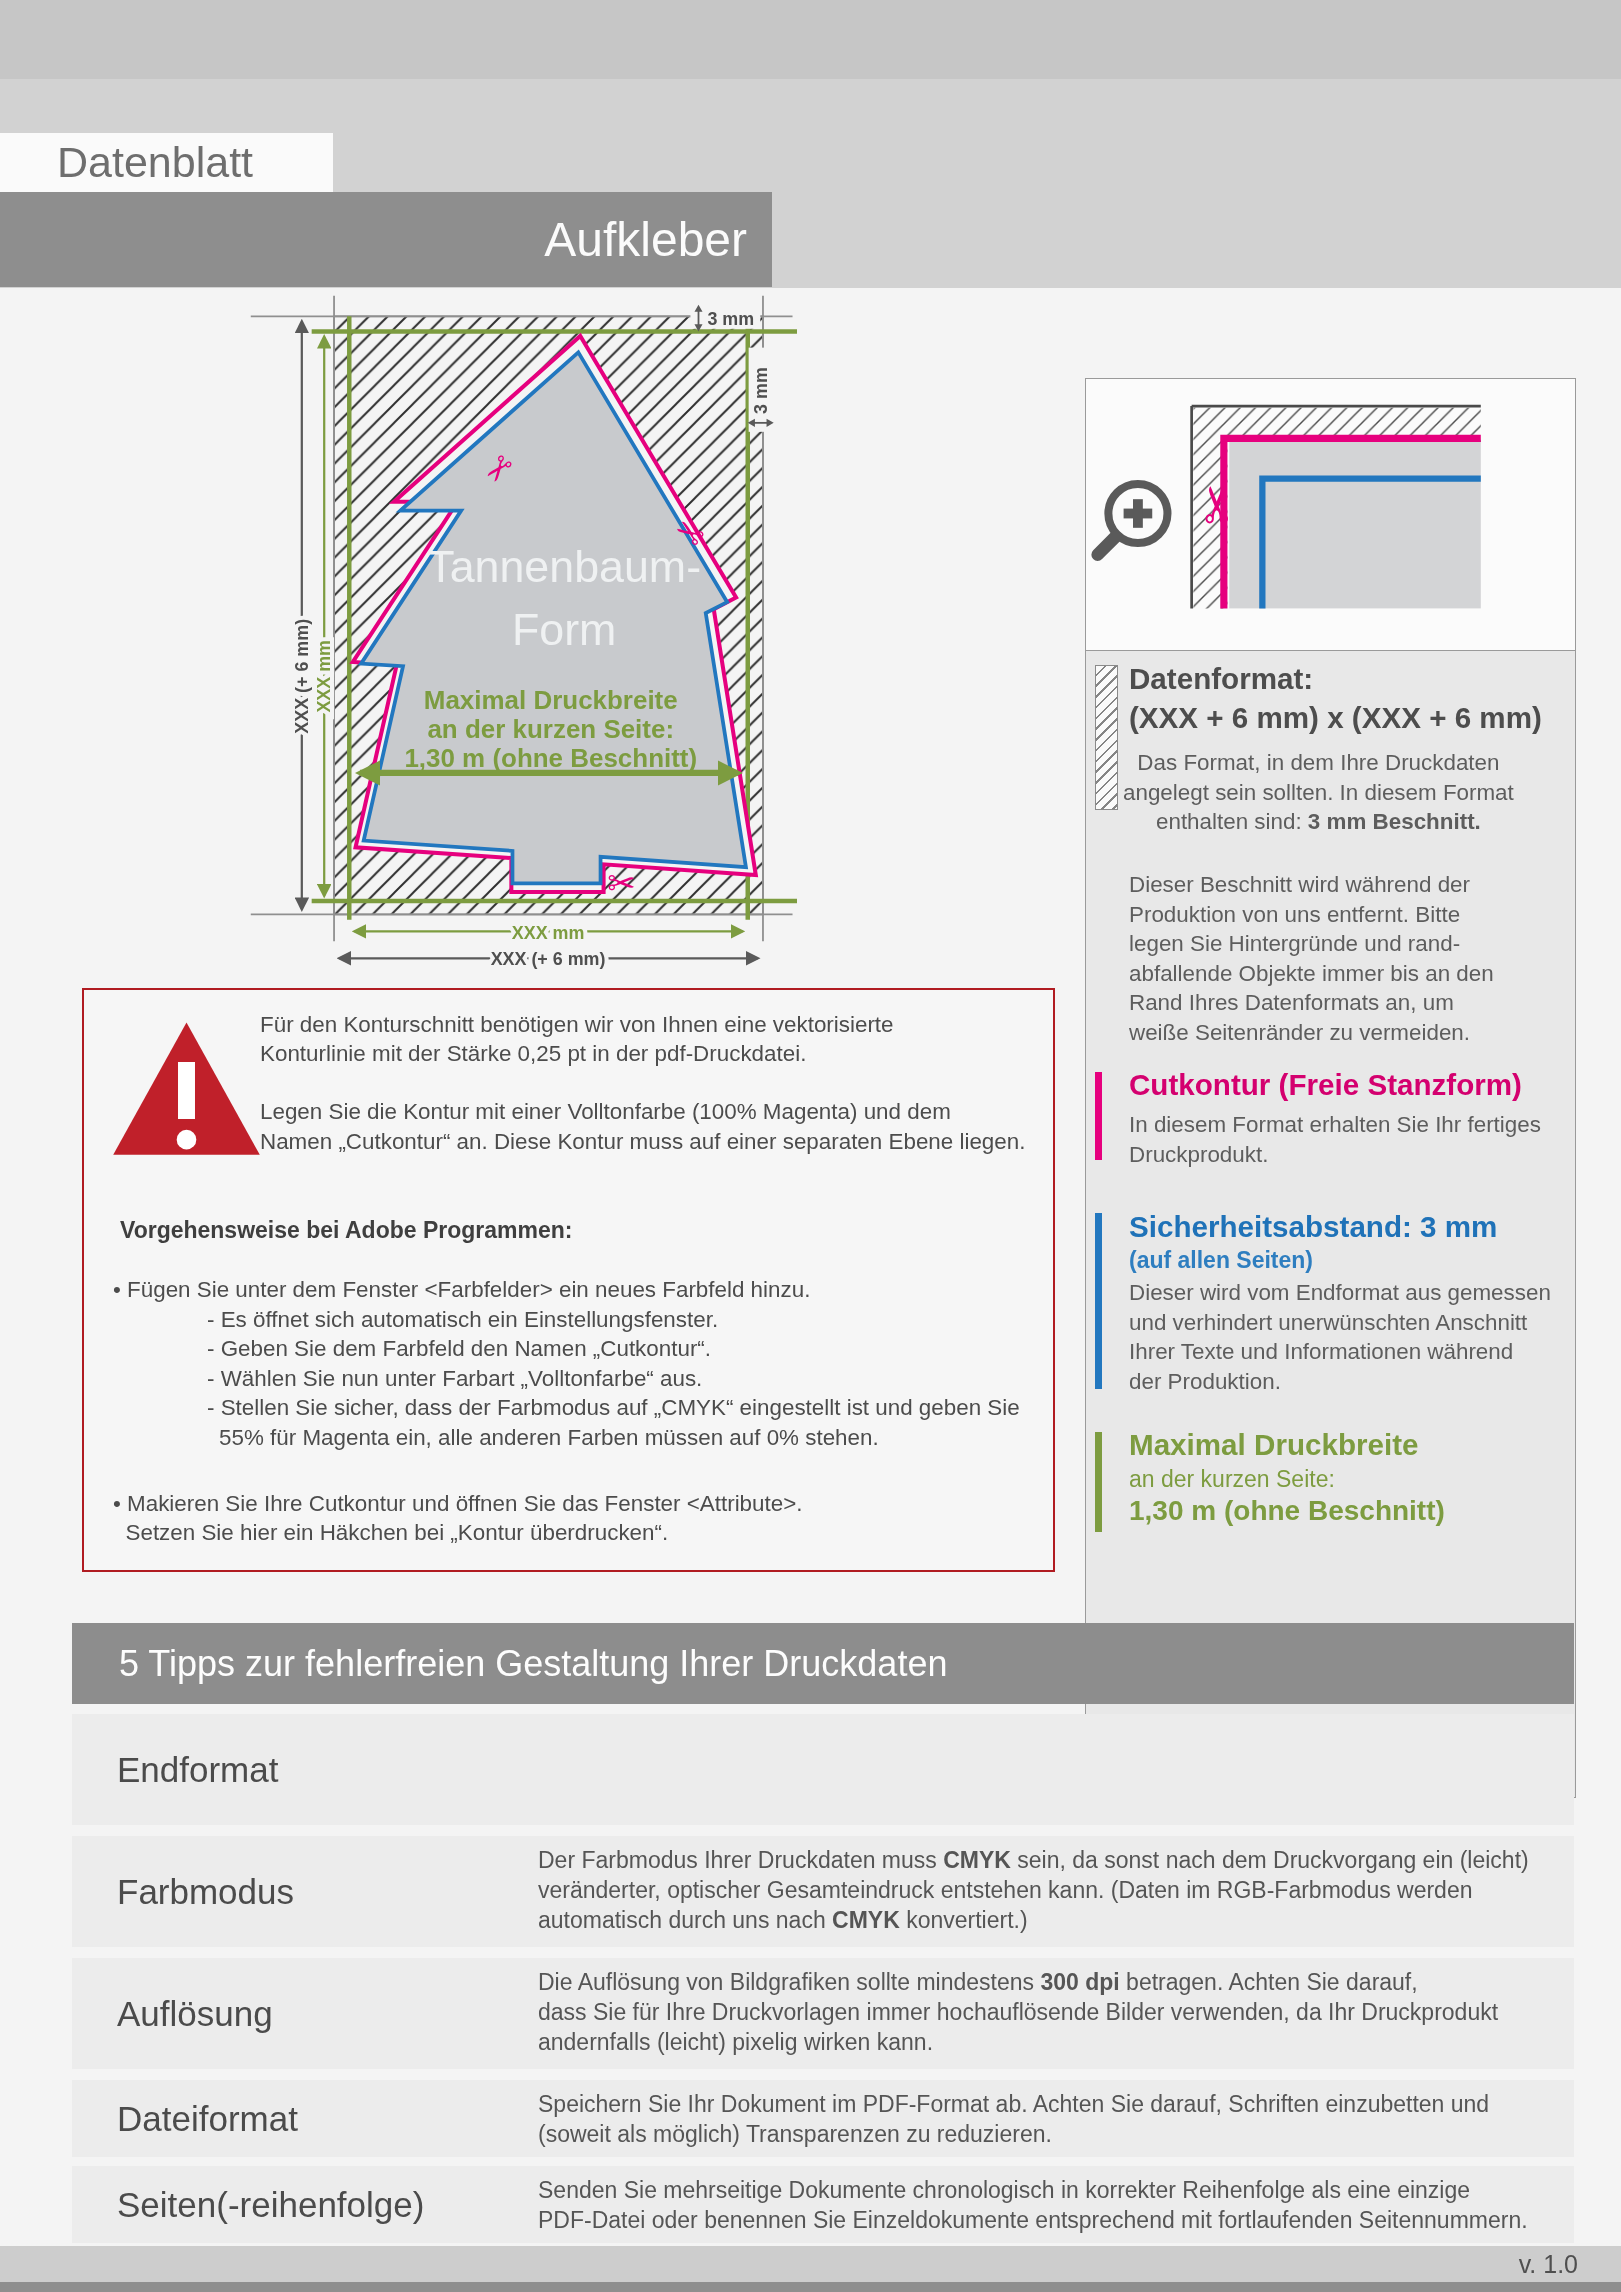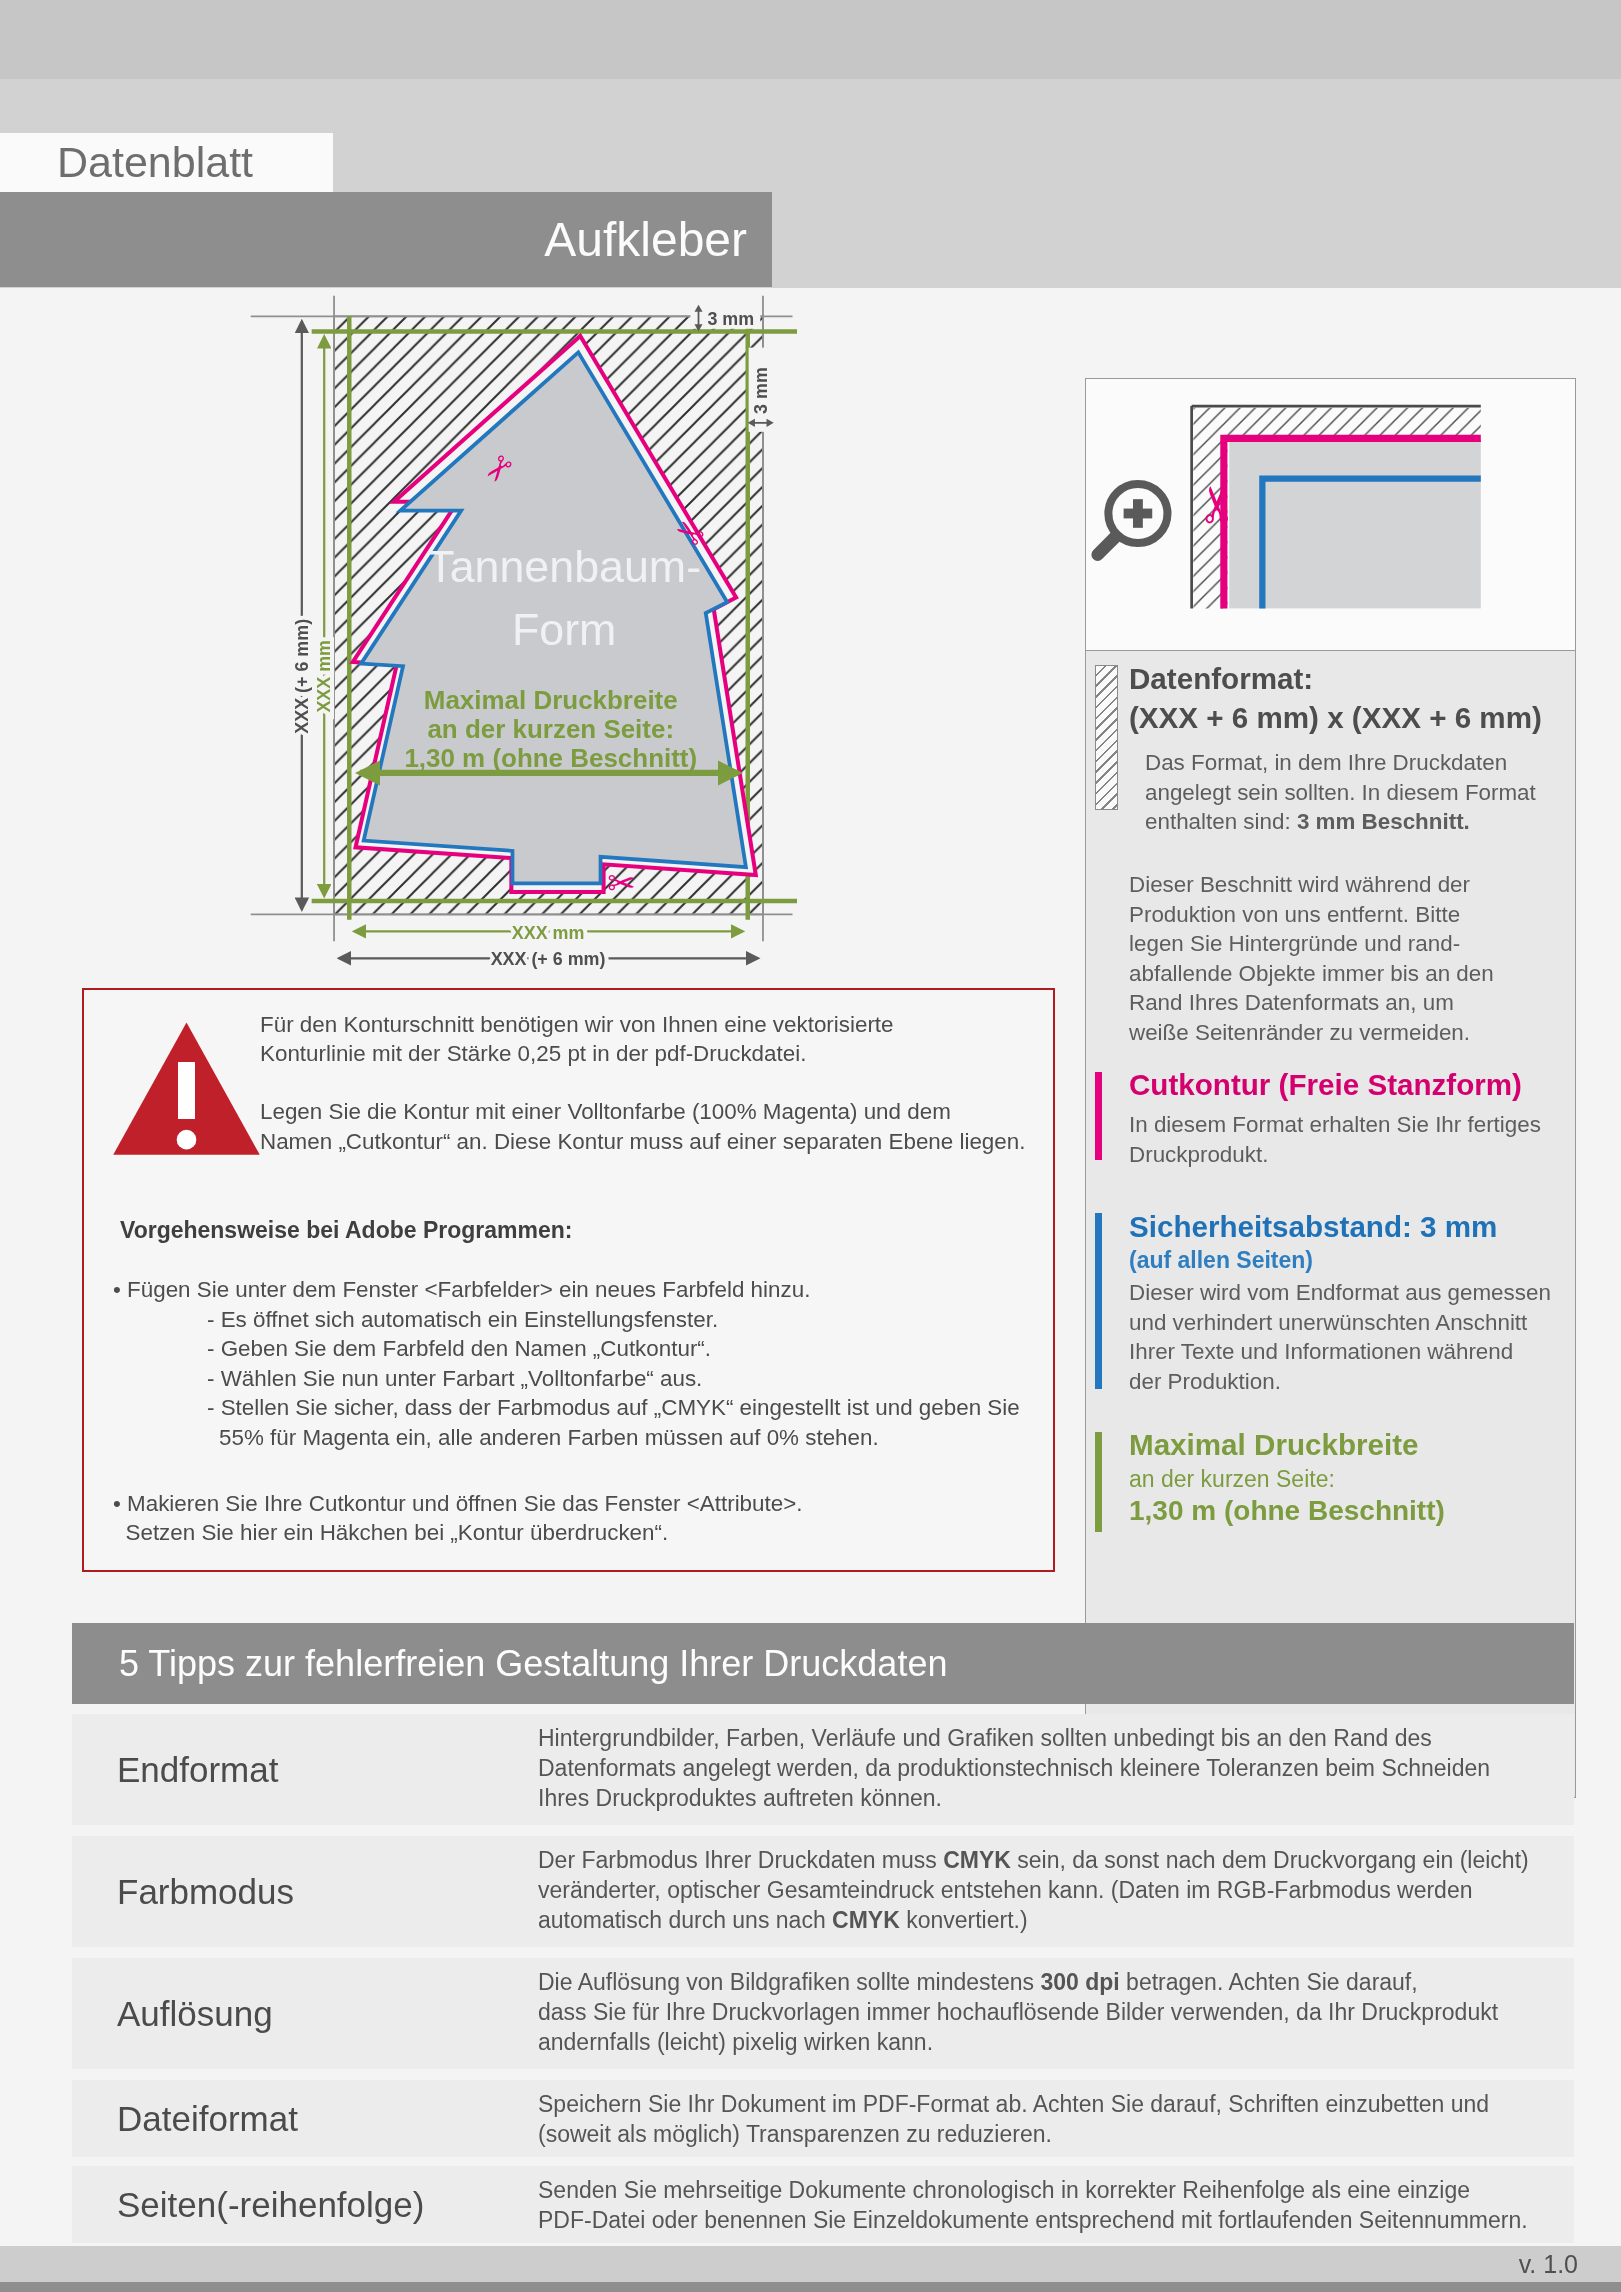--- a/index.html
+++ b/index.html
@@ -155,21 +155,21 @@
       <path d="M118,30 H441 M118,30 V256" fill="none" stroke="#4a4a4a" stroke-width="3"></path>
       <text x="154" y="152" text-anchor="middle" font-size="56" fill="#e6007e" transform="rotate(-90 154 140)">✂</text>
     </g>
   </svg>
 </div>
 
 <div class="abs panel-gray">
   <div class="abs icon-hatch" style="left:9px;top:14.3px;"></div>
   <div class="abs p-h" style="left:43px;top:10.7px;">Datenformat:</div>
   <div class="abs p-h" style="left:43px;top:50px;text-align:center;">(XXX + 6 mm) x (XXX + 6 mm)</div>
-  <div class="abs p-body" style="left:59px;top:97px;">
+  <div class="abs p-body" style="left:37px;top:97px;text-align:center;">
       <div class="ln">Das Format, in dem Ihre Druckdaten</div>
       <div class="ln">angelegt sein sollten. In diesem Format</div>
       <div class="ln"><span>enthalten sind: </span><span class="b">3 mm Beschnitt.</span></div>
     </div>
   <div class="abs p-body" style="left:43px;top:219px;">
       <div class="ln">Dieser Beschnitt wird während der</div>
       <div class="ln">Produktion von uns entfernt. Bitte</div>
       <div class="ln">legen Sie Hintergründe und rand-</div>
       <div class="ln">abfallende Objekte immer bis an den</div>
       <div class="ln">Rand Ihres Datenformats an, um</div>
@@ -223,25 +223,20 @@
       <div class="ln i2">55% für Magenta ein, alle anderen Farben müssen auf 0% stehen.</div>
       <div class="ln i0 gap">• Makieren Sie Ihre Cutkontur und öffnen Sie das Fenster &lt;Attribute&gt;.</div>
       <div class="ln i3">Setzen Sie hier ein Häkchen bei „Kontur überdrucken“.</div>
     </div>
 </div>
 
 <div class="abs tips-header">5 Tipps zur fehlerfreien Gestaltung Ihrer Druckdaten</div>
 
 <div class="abs tip-row" style="top:1714px;height:111px;">
   <div class="tip-label" style="line-height:111px;">Endformat</div>
-  <div class="tip-body">
-      <div class="ln">Hintergrundbilder, Farben, Verläufe und Grafiken sollten unbedingt bis an den Rand des</div>
-      <div class="ln">Datenformats angelegt werden, da produktionstechnisch kleinere Toleranzen beim Schneiden</div>
-      <div class="ln">Ihres Druckproduktes auftreten können.</div>
-    </div>
 </div>
 <div class="abs tip-row" style="top:1836px;height:111px;">
   <div class="tip-label" style="line-height:111px;">Farbmodus</div>
   <div class="tip-body">
       <div class="ln"><span>Der Farbmodus Ihrer Druckdaten muss </span><span class="b">CMYK</span><span> sein, da sonst nach dem Druckvorgang ein (leicht)</span></div>
       <div class="ln">veränderter, optischer Gesamteindruck entstehen kann. (Daten im RGB-Farbmodus werden</div>
       <div class="ln"><span>automatisch durch uns nach </span><span class="b">CMYK</span><span> konvertiert.)</span></div>
     </div>
 </div>
 <div class="abs tip-row" style="top:1958px;height:111px;">

